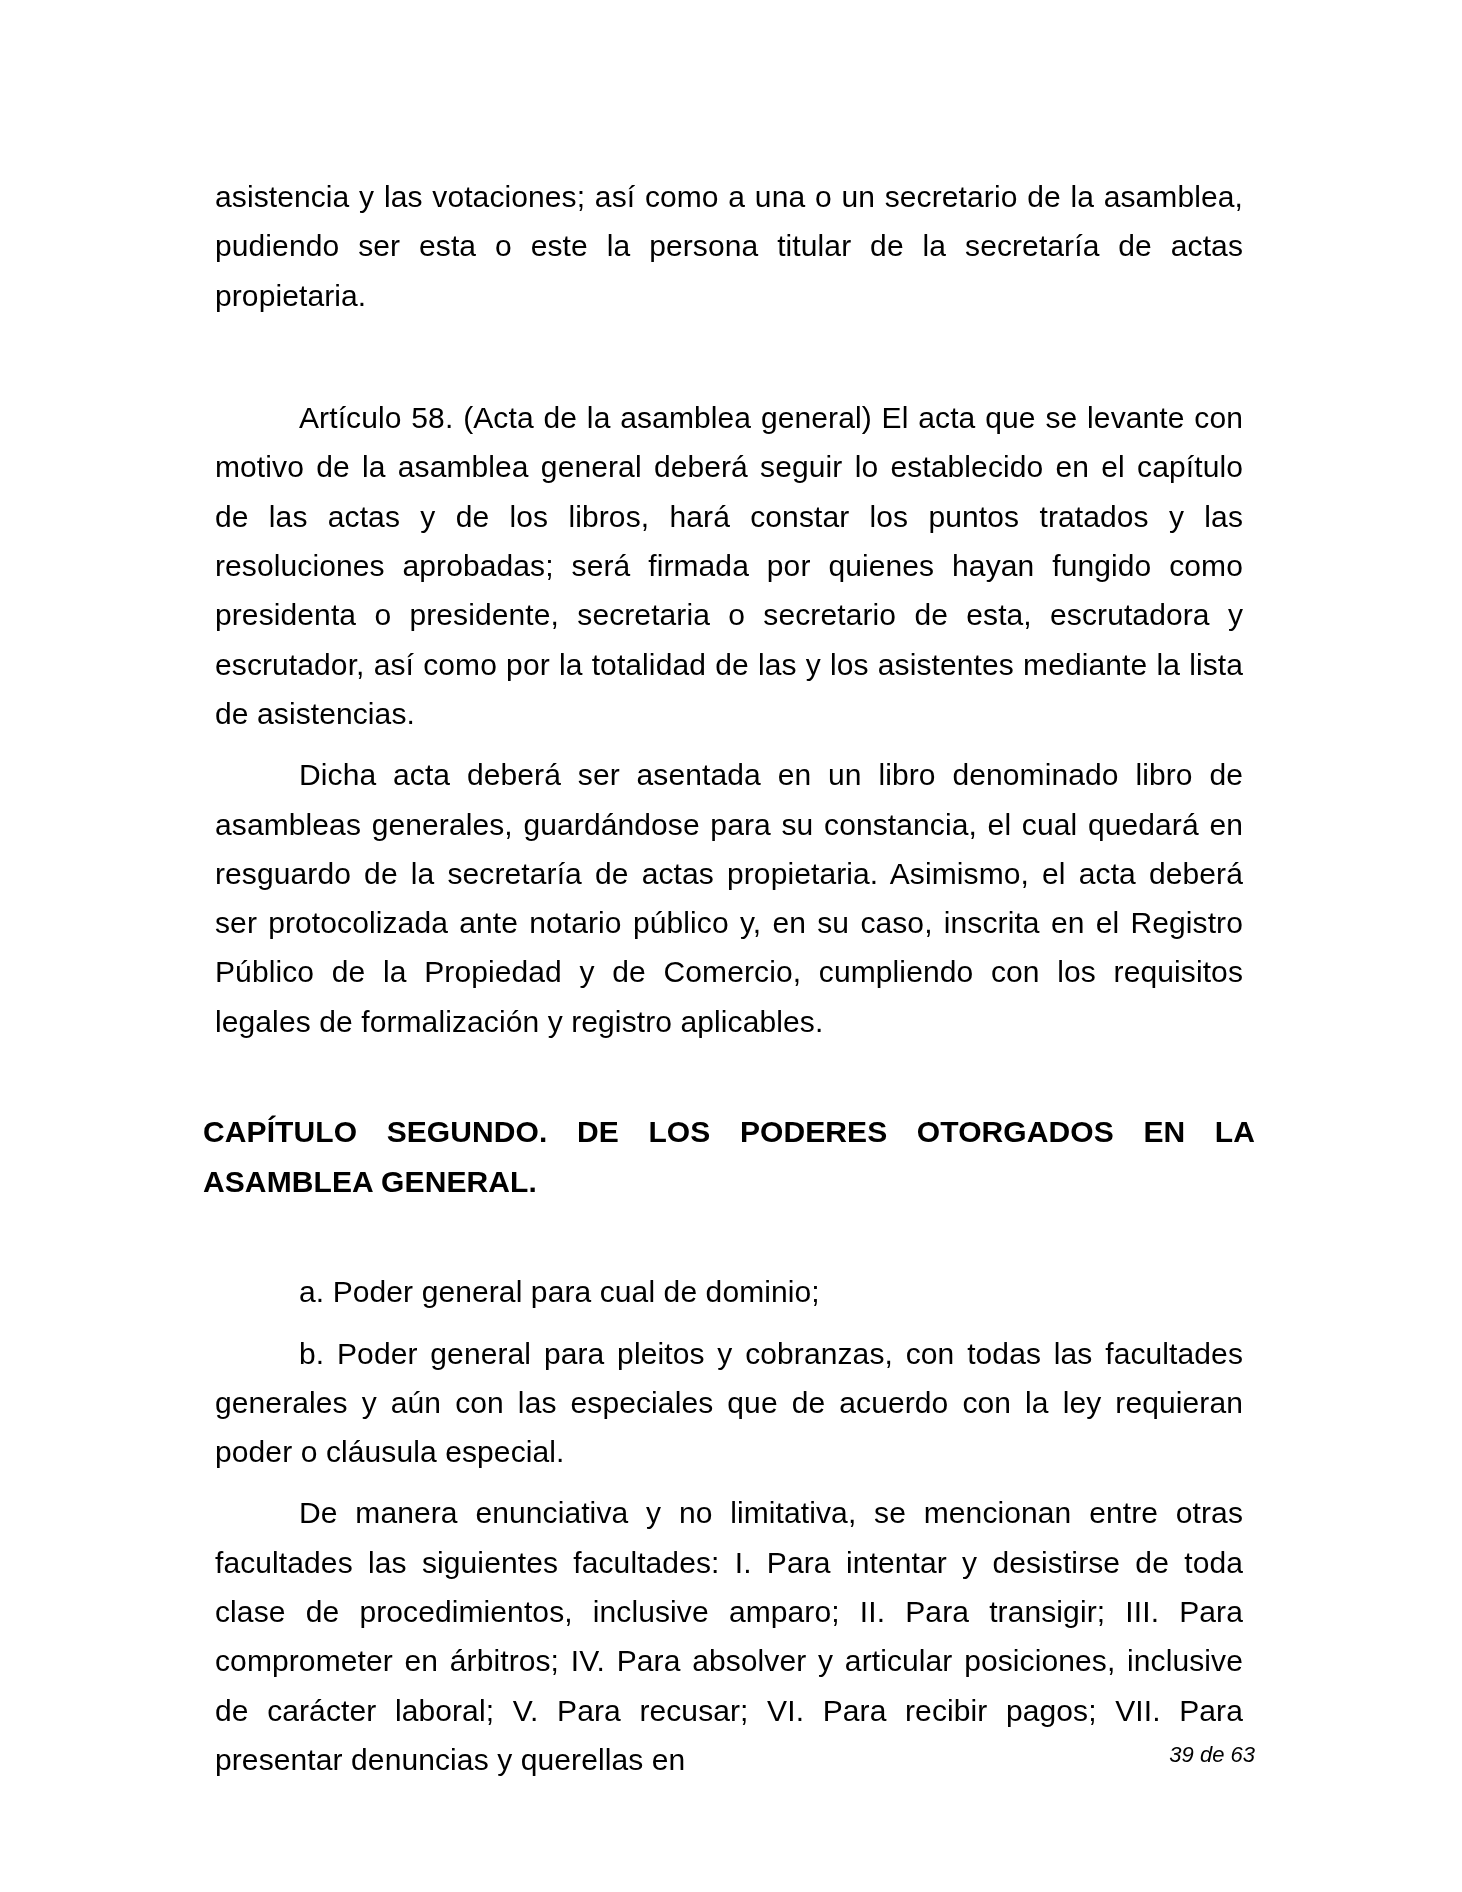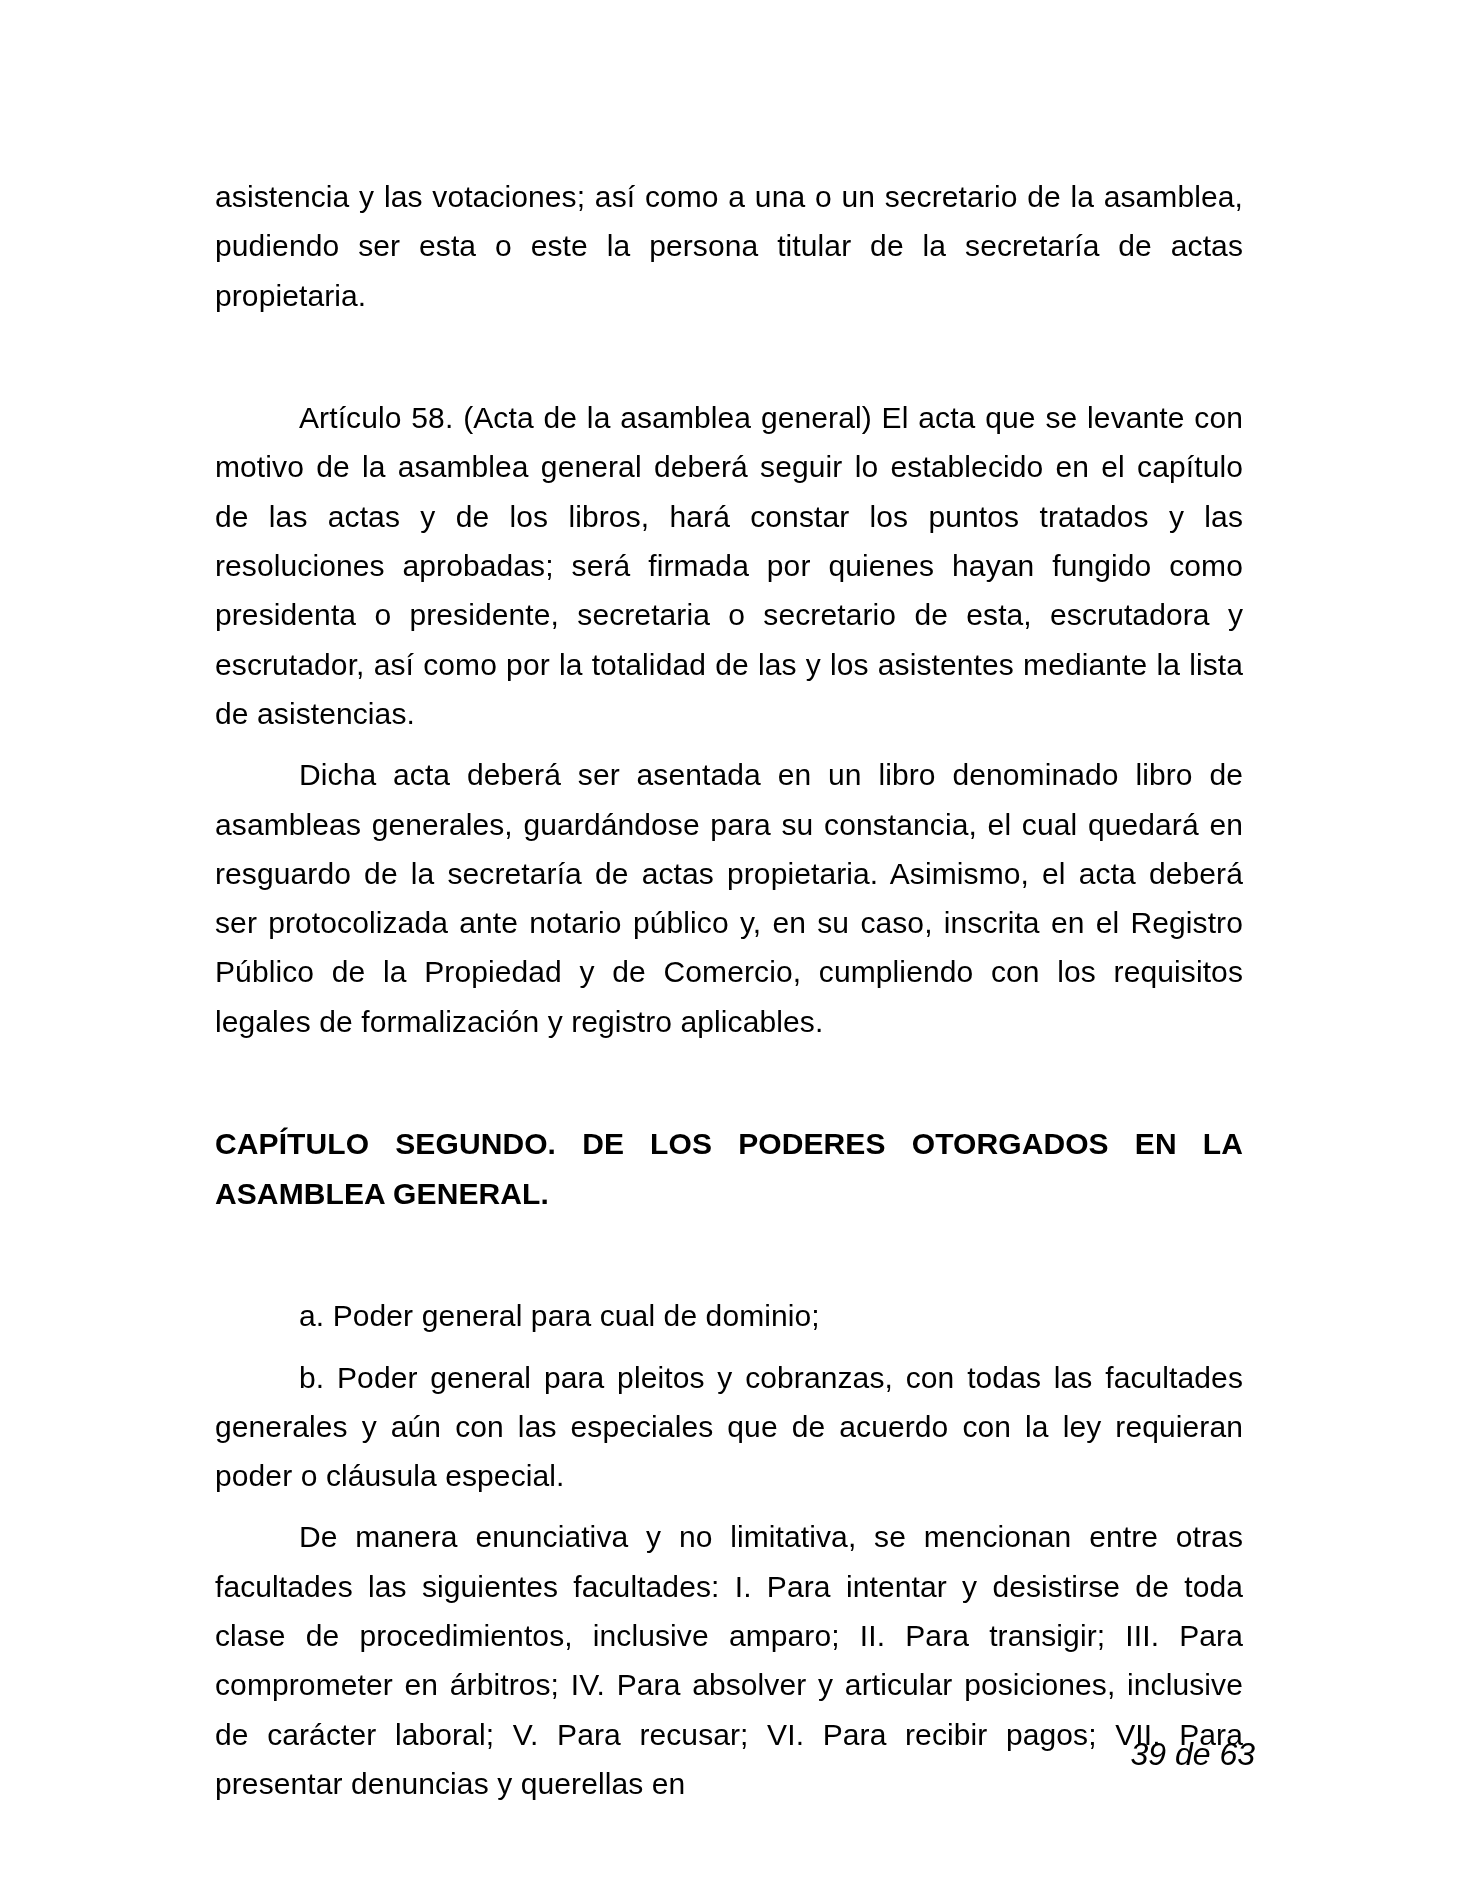--- a/index.html
+++ b/index.html
@@ -32,32 +32,32 @@
   .indent {
     text-indent: 84px;
   }
   .lead {
     font-weight: normal;
   }
   .blank-line {
     height: 49.3px;
   }
   .heading {
-    margin: 12px;
+    margin: 0;
     padding: 0;
     font-size: 30px;
     line-height: 49.3px;
     font-weight: bold;
     text-align: justify;
   }
   .footer {
     position: absolute;
     top: 1730px;
     right: 207px;
-    font-size: 32px;
+    font-size: 22px;
     line-height: 49.3px;
     font-style: italic;
     text-align: right;
   }
 </style>
 </head>
 <body>
 
 <main class="content">
 

